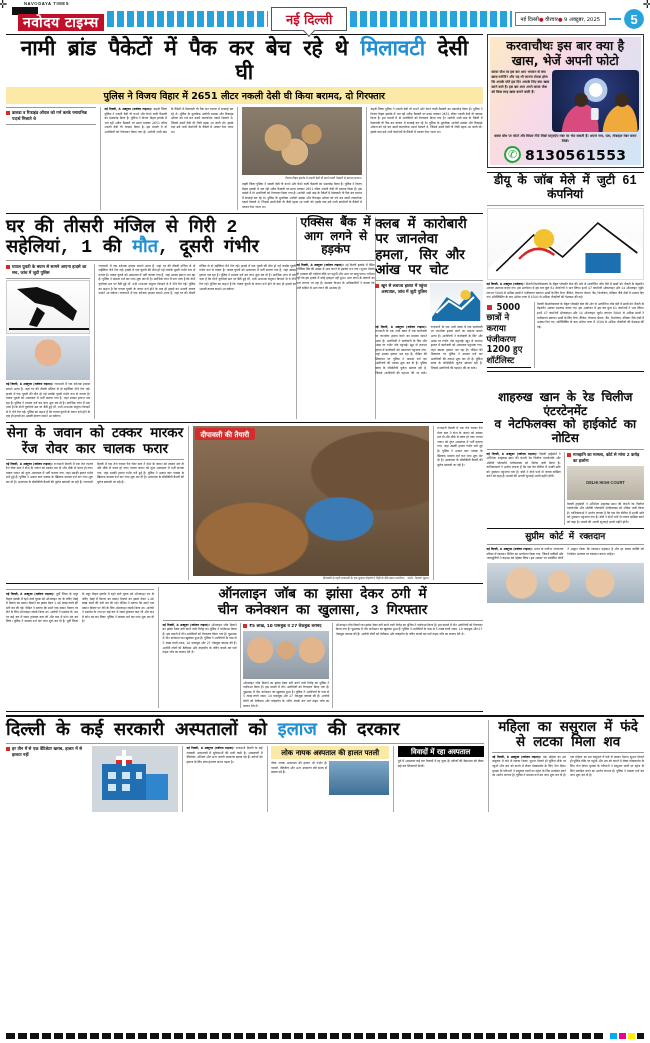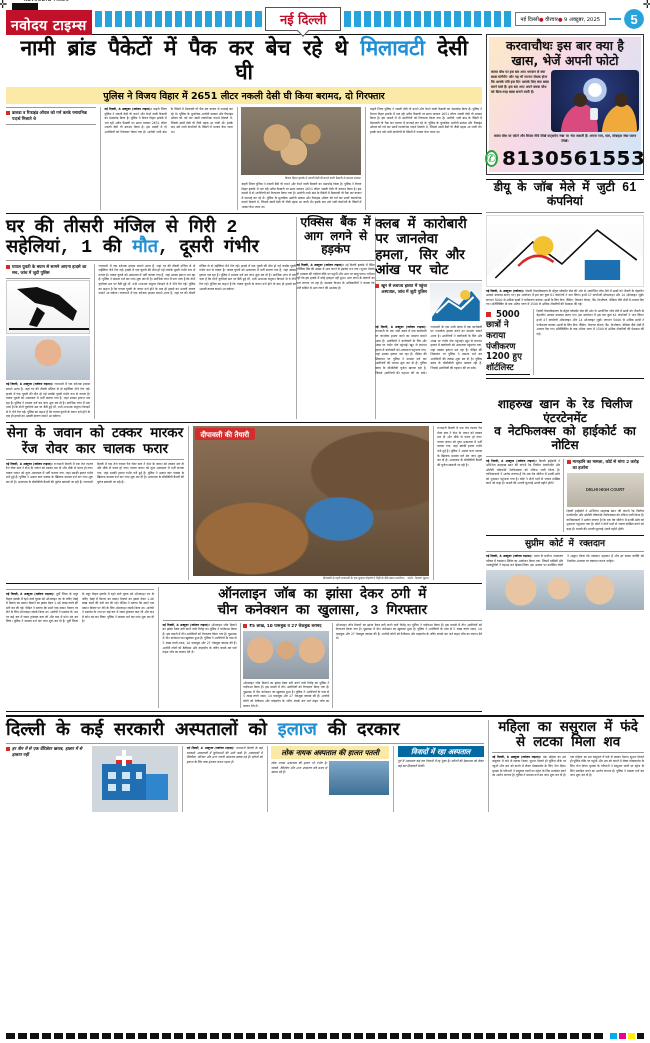--- a/index.html
+++ b/index.html
@@ -10,21 +10,21 @@
     overflow: hidden;
     position: relative;
   }
   .page { width: 650px; height: 1043px; position: relative; padding: 4px 6px; }
 
   
   .masthead { height: 30px; display: flex; align-items: center; gap: 3px; position: relative; }
   .crop-mark { position: absolute; font-size: 11px; color: #222; }
   .cm-tl { left: -2px; top: -2px; }
   .cm-tr { right: -2px; top: -2px; }
-  .logo-box { background: #c0102a; padding: 8px 5px 2px; position: relative; }
+  .logo-box { background: #c0102a; padding: 1px 5px 2px; position: relative; margin-left: 12px; }
   .logo-eng { font-size: 4.2px; color: #fff; letter-spacing: .6px; text-align: center; font-weight: bold;
               position: absolute; top: -6px; left: 18px; color: #222; }
   .logo-hi { color: #fff; font-size: 14px; font-weight: bold; letter-spacing: .5px;
              font-family: "DejaVu Sans", sans-serif; line-height: 1.05; }
   .logo-wrap { position: relative; padding-top: 7px; }
   .black-tab { position: absolute; left: 6px; top: 0px; width: 26px; height: 8px; background: #111; }
   .bars { flex: 1; height: 16px; background: repeating-linear-gradient(90deg,#29a3dc 0 7px,#ffffff 7px 10px); }
   .city-tag { border: 1.2px solid #555; background: #fff; padding: 2px 14px; position: relative; z-index: 4; }
   .city-tag span { color: #c0102a; font-size: 13px; font-weight: bold; font-family: "DejaVu Sans", sans-serif; }
   .city-notch { position: absolute; left: 50%; transform: translateX(-50%) rotate(45deg);
@@ -73,21 +73,21 @@
           color: #111; border-bottom: 1.5px solid #111; padding-bottom: 1px; }
   .pull-b::before { content: ""; display: inline-block; width: 5px; height: 5px; background: #d32b2b; margin-right: 2px; }
 
   .cols2 { column-count: 2; }
 
   
   .ad-hd { font-size: 12.5px; line-height: 1.16; font-weight: bold; font-family: "DejaVu Sans", sans-serif; }
   .wa-row { display: flex; align-items: center; justify-content: center; gap: 4px; }
   .wa-ico { width: 17px; height: 17px; border-radius: 50%; background: #fff; border: 2px solid #25a33c;
             display: flex; align-items: center; justify-content: center; color: #25a33c; font-size: 11px; }
-  .wa-num { font-size: 20px; font-weight: bold; color: #0a0a0a; letter-spacing: .4px;
+  .wa-num { font-size: 14px; font-weight: bold; color: #0a0a0a; letter-spacing: .4px;
             font-family: "DejaVu Sans", sans-serif; }
 
   .btm-bars { height: 6px; width: 100%; background: repeating-linear-gradient(90deg,#111 0 9px,#fff 9px 12px); }
   .cmyk { display: flex; gap: 2px; }
   .cmyk i { width: 7px; height: 6px; display: block; }
 </style>
 </head>
 <body>
 
 <div class="page">
@@ -436,21 +436,21 @@
   </div>
 
   <div class="rule" style="margin-top:3px;"></div>
   <div style="display:flex;gap:4px;margin-top:3px;">
 
     <div style="width:478px;">
       <h1 class="hl-lg">
         <span>दिल्ली के कई सरकारी अस्पतालों को </span><span class="blue">इलाज</span><span> की दरकार</span>
       </h1>
       <div class="rule-thin" style="margin:3px 0;"></div>
-      <div style="display:flex;gap:4px;font-style:italic;">
+      <div style="display:flex;gap:4px;">
         <div style="width:82px;">
           <div class="bullet">
             <span>हर तीन में से एक वेंटिलेटर खराब, हालत में से हालात नहीं</span>
           </div>
         </div>
         <div style="width:86px;" class="photo">
           <svg viewBox="0 0 86 62" width="86" height="62">
             <rect x="10" y="18" width="44" height="36" fill="#1f6fb2"></rect>
             <rect x="54" y="28" width="22" height="26" fill="#2f86cc"></rect>
             <path d="M24 10 h16 v8 h-16 z" fill="#d92b2b"></path>
@@ -471,21 +471,21 @@
         <div class="vline"></div>
         <div style="width:118px;">
           <div class="subhead" style="font-size:7px;">लोक नायक अस्पताल की हालत पतली</div>
           <div style="display:flex;gap:2px;margin-top:2px;">
             <div class="body-text" style="width:56px;">लोक नायक अस्पताल की हालत भी गंभीर है। एक्सरे, वेंटिलेटर और अन्य उपकरण लंबे समय से खराब पड़े हैं।</div>
             <div class="photo" style="flex:1;height:34px;background:linear-gradient(#7fa8c8,#3d6f95);"></div>
           </div>
         </div>
         <div class="vline"></div>
         <div style="flex:1;">
-          <div style="background:#0369a1;color:#fff;font-size:7px;font-weight:bold;text-align:center;padding:1px 0;
+          <div style="background:#000000;color:#fff;font-size:7px;font-weight:bold;text-align:center;padding:1px 0;
                       font-family:'DejaVu Sans',sans-serif;">विवादों में रहा अस्पताल</div>
           <div class="body-text" style="margin-top:2px;">पूर्व में अस्पताल कई बार विवादों में रह चुका है। मरीजों की देखभाल को लेकर कई बार शिकायतें मिलीं।</div>
         </div>
       </div>
     </div>
 
     <div class="vline"></div>
 
     <div style="width:152px;">
       <h2 class="hl-md" style="text-align:center;">

